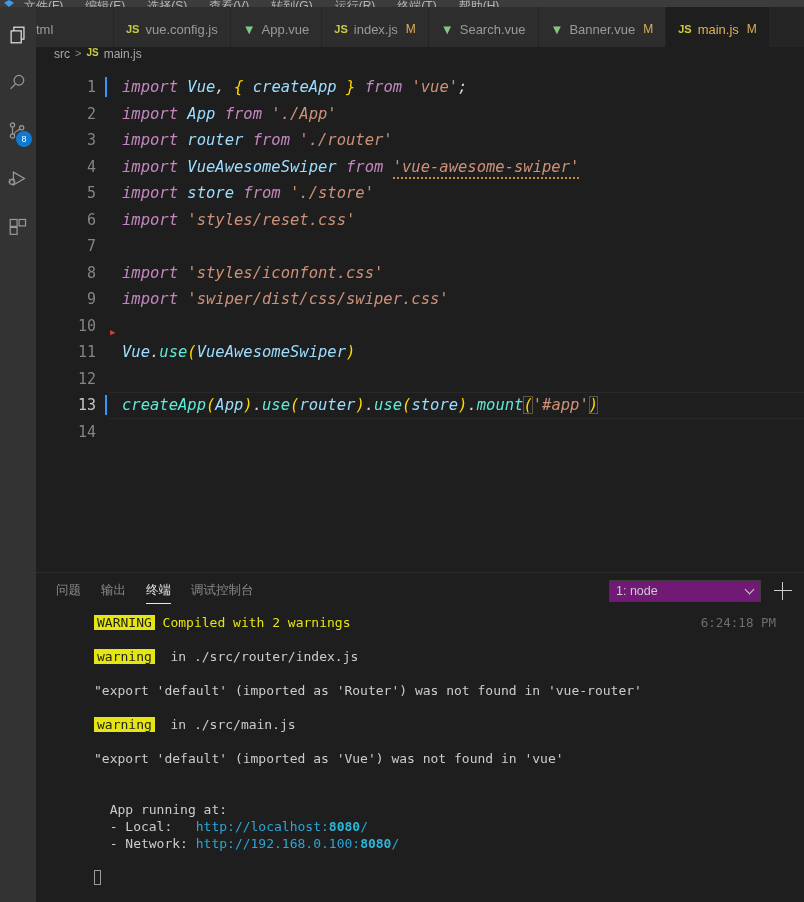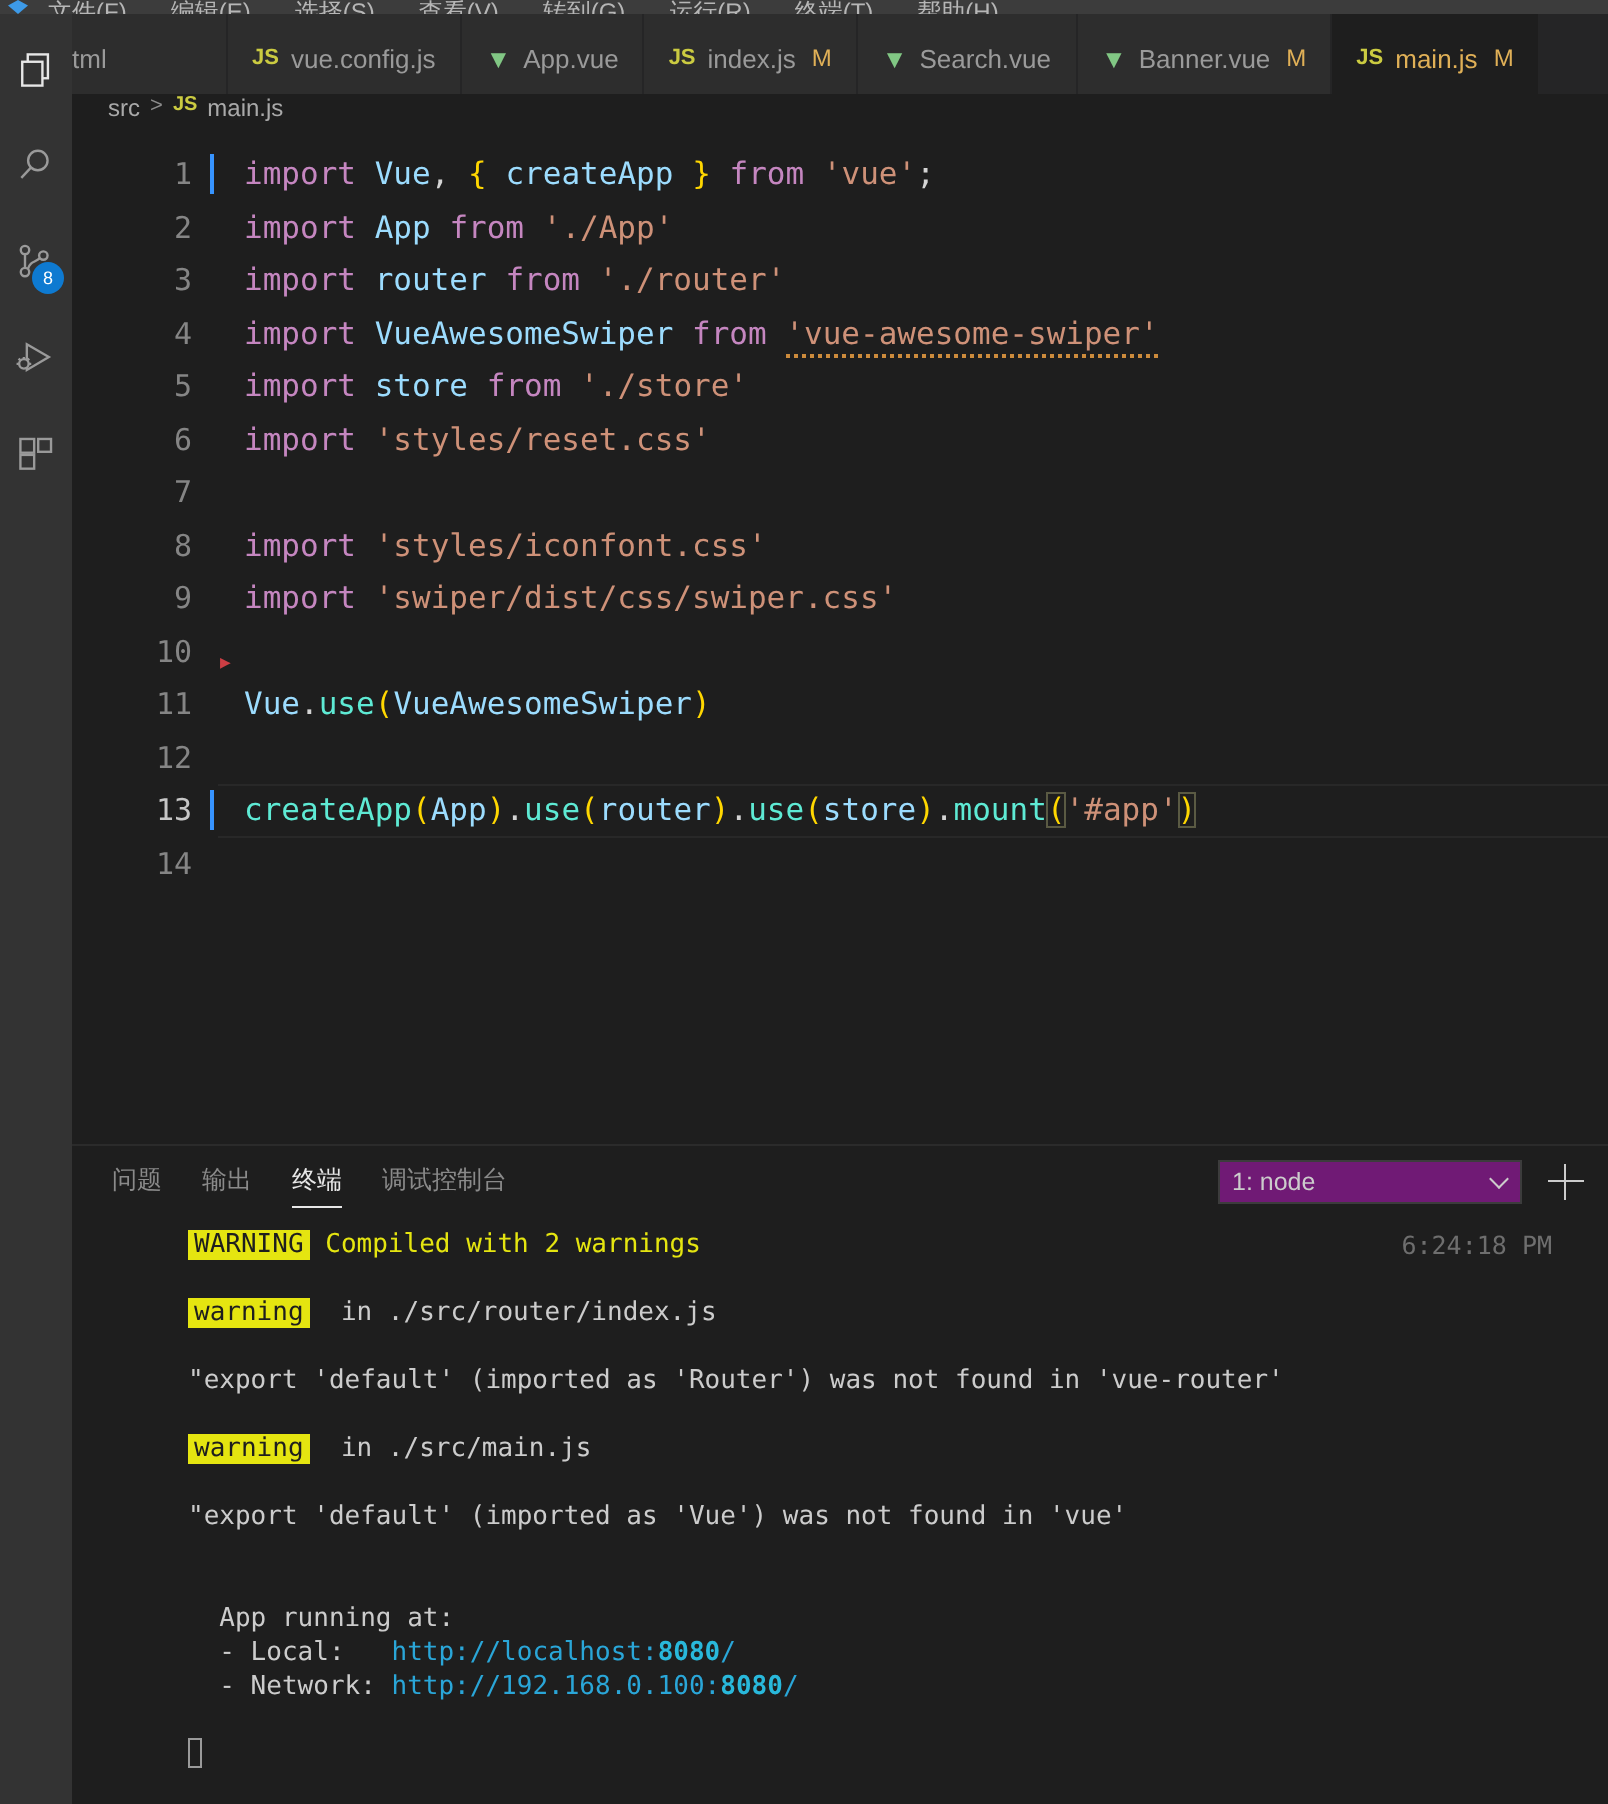--- a/index.html
+++ b/index.html
@@ -107,21 +107,21 @@
   .current .lnum { color: #c6c6c6; }
   .gutter-gap { width: 26px; flex: 0 0 26px; position: relative; }
   .cursor-bar {
     position: absolute; left: 9px; top: 3px; width: 2px; height: 20px;
     background: #3794ff;
   }
   .fold-marker {
     position: absolute; left: 14px; top: -11px;
     color: #cc3e44; font-size: 9px; line-height: 9px;
   }
-  .ctext { white-space: pre; }
+  .ctext { white-space: pre; font-style: italic; }
 
   
   .k   { color: #c586c0; }   
   .v   { color: #9cdcfe; }   
   .s   { color: #ce9178; }   
   .p   { color: #d4d4d4; }   
   .f   { color: #5eead4; }   
   .br1 { color: #ffd700; }
   .squig {
     border-bottom: 2px dotted #cc8b3c; padding-bottom: 1px; margin-top: 23px;

